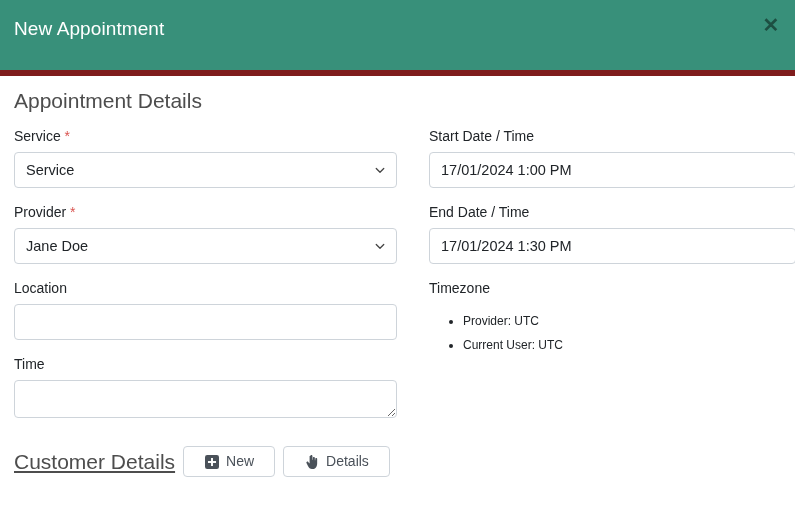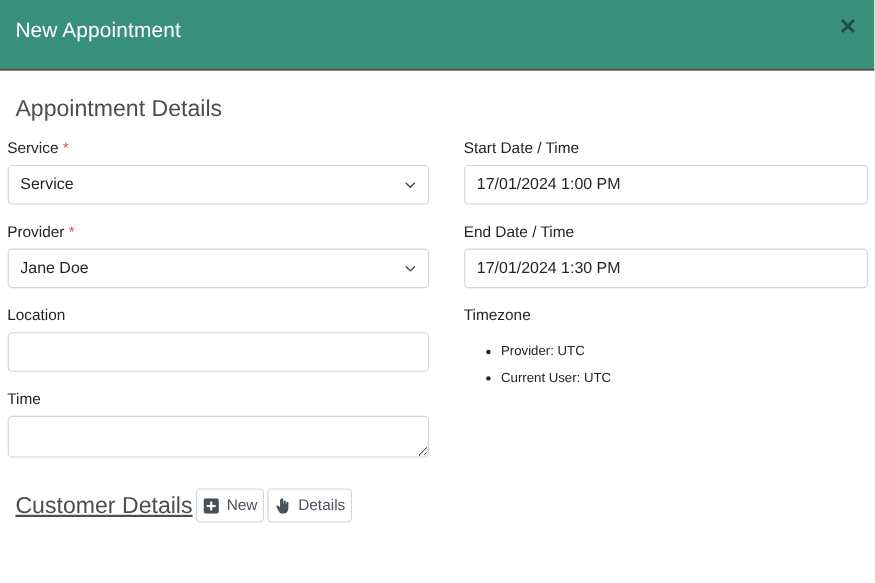--- a/index.html
+++ b/index.html
@@ -11,23 +11,23 @@
     height: 530px;
     background: #ffffff;
     font-family: "Liberation Sans", sans-serif;
     color: #212529;
     overflow: hidden;
   }
 
   
   .modal-header {
     position: relative;
-    height: 64px;
+    height: 76px;
     background: #38907a;
-    border-bottom: 1px solid #7f1d1d;
+    border-bottom: 6px solid #7f1d1d;
     box-sizing: border-box;
   }
   .modal-title {
     position: absolute;
     left: 14px;
     top: 17px;
     font-size: 19px;
     font-weight: 400;
     color: #ffffff;
     letter-spacing: 0.1px;
@@ -56,28 +56,27 @@
   
   .modal-body {
     padding: 0 14px;
     box-sizing: border-box;
   }
 
   .section-heading {
     font-size: 21px;
     font-weight: 400;
     color: #4d4d4d;
-    margin: 22px 0 0 0;
+    margin: 12px 0 0 0;
     line-height: 26px;
   }
 
   .form-grid {
     display: flex;
     margin-top: 14px;
-    justify-content: center;
   }
   .col-left {
     width: 383px;
     flex: 0 0 383px;
   }
   .col-spacer {
     flex: 0 0 32px;
   }
   .col-right {
     width: 367px;
@@ -172,22 +171,22 @@
     font-weight: 400;
     color: #4d4d4d;
     line-height: 26px;
     margin: 0;
     text-decoration: underline;
   }
   .btn {
     display: inline-flex;
     align-items: center;
     gap: 7px;
-    margin-left: 3px;
-    padding: 5px 5px;
+    margin-left: 8px;
+    padding: 5px 20px;
     background: #ffffff;
     border: 1px solid #ced4da;
     border-radius: 4px;
     font-size: 14px;
     font-family: "Liberation Sans", sans-serif;
     color: #4a5159;
     line-height: 19px;
     cursor: pointer;
   }
   .btn-icon {

